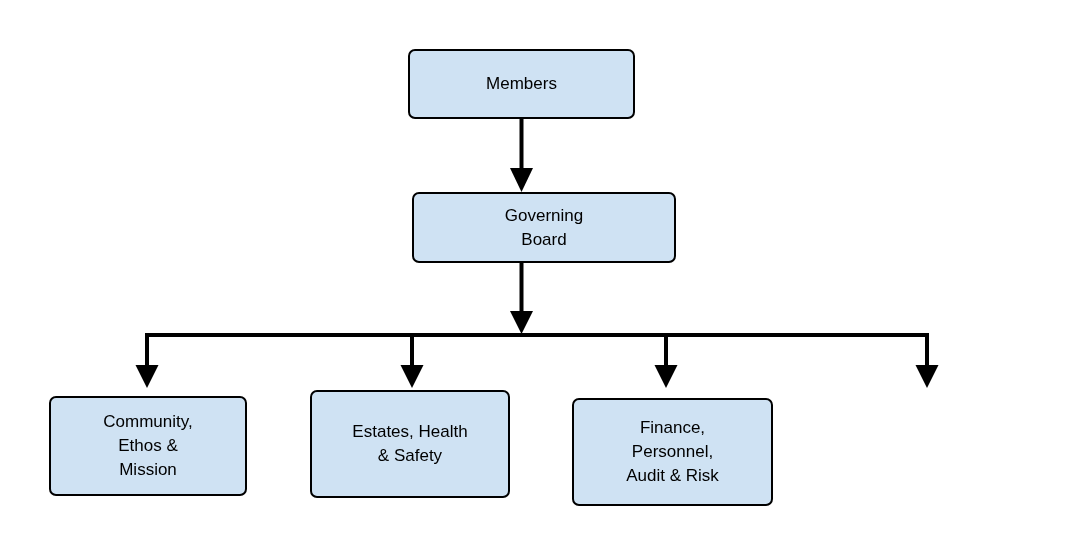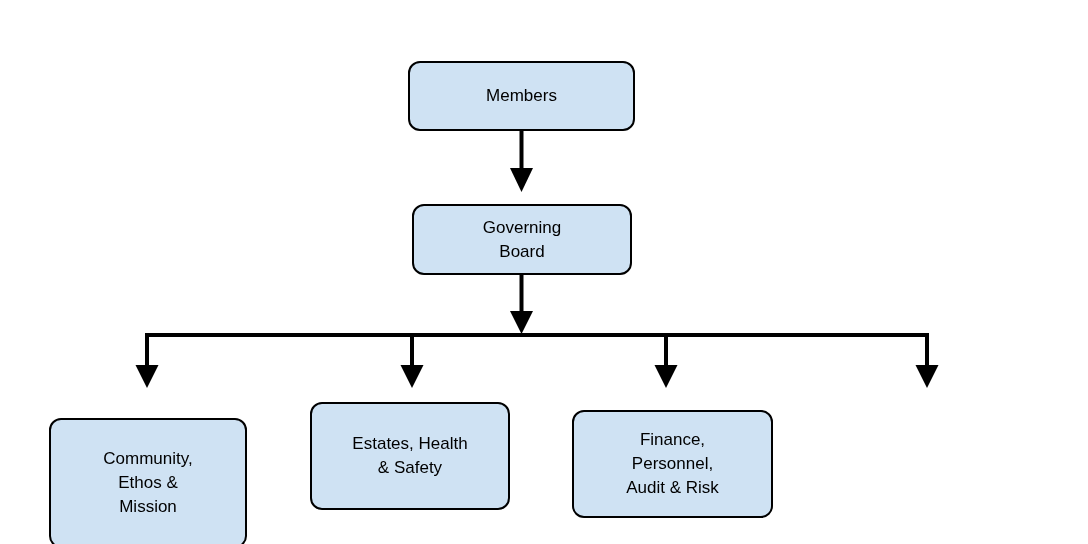--- a/index.html
+++ b/index.html
@@ -26,34 +26,33 @@
   }
   .edge-head {
     fill: var(--arrow, #000000);
     stroke: none;
   }
   .node {
     position: absolute;
     box-sizing: border-box;
     background: var(--node-fill, #cfe2f3);
     border: 2px solid var(--node-border, #000000);
-    border-radius: 12px;
+    border-radius: 7px;
     display: flex;
     align-items: center;
     justify-content: center;
     text-align: center;
     color: #000000;
     font-size: 17px;
     line-height: 24px;
-    margin-top: 12px;
   }
   .node .label { white-space: pre-line; }
   .node-members         { left: 408px; top:  49px; width: 227px; height:  70px; }
-  .node-governing-board { left: 412px; top: 192px; width: 220px; height:  71px; }
-  .node-community       { left:  49px; top: 406px; width: 198px; height: 130px; }
+  .node-governing-board { left: 412px; top: 192px; width: 264px; height:  71px; }
+  .node-community       { left:  49px; top: 396px; width: 198px; height: 100px; }
   .node-estates         { left: 310px; top: 390px; width: 200px; height: 108px; }
   .node-finance         { left: 572px; top: 398px; width: 201px; height: 108px; }
   .node-standards       { left: 833px; top: 390px; width: 205px; height: 108px; }
 </style>
 </head>
 <body style="--background: #ffffff; --node-fill: #cfe2f3; --node-border: #000000; --arrow: #000000;">
 
 <div class="canvas">
 
   <svg class="connector-layer" viewBox="0 0 1088 544" xmlns="http://www.w3.org/2000/svg" aria-hidden="true">

